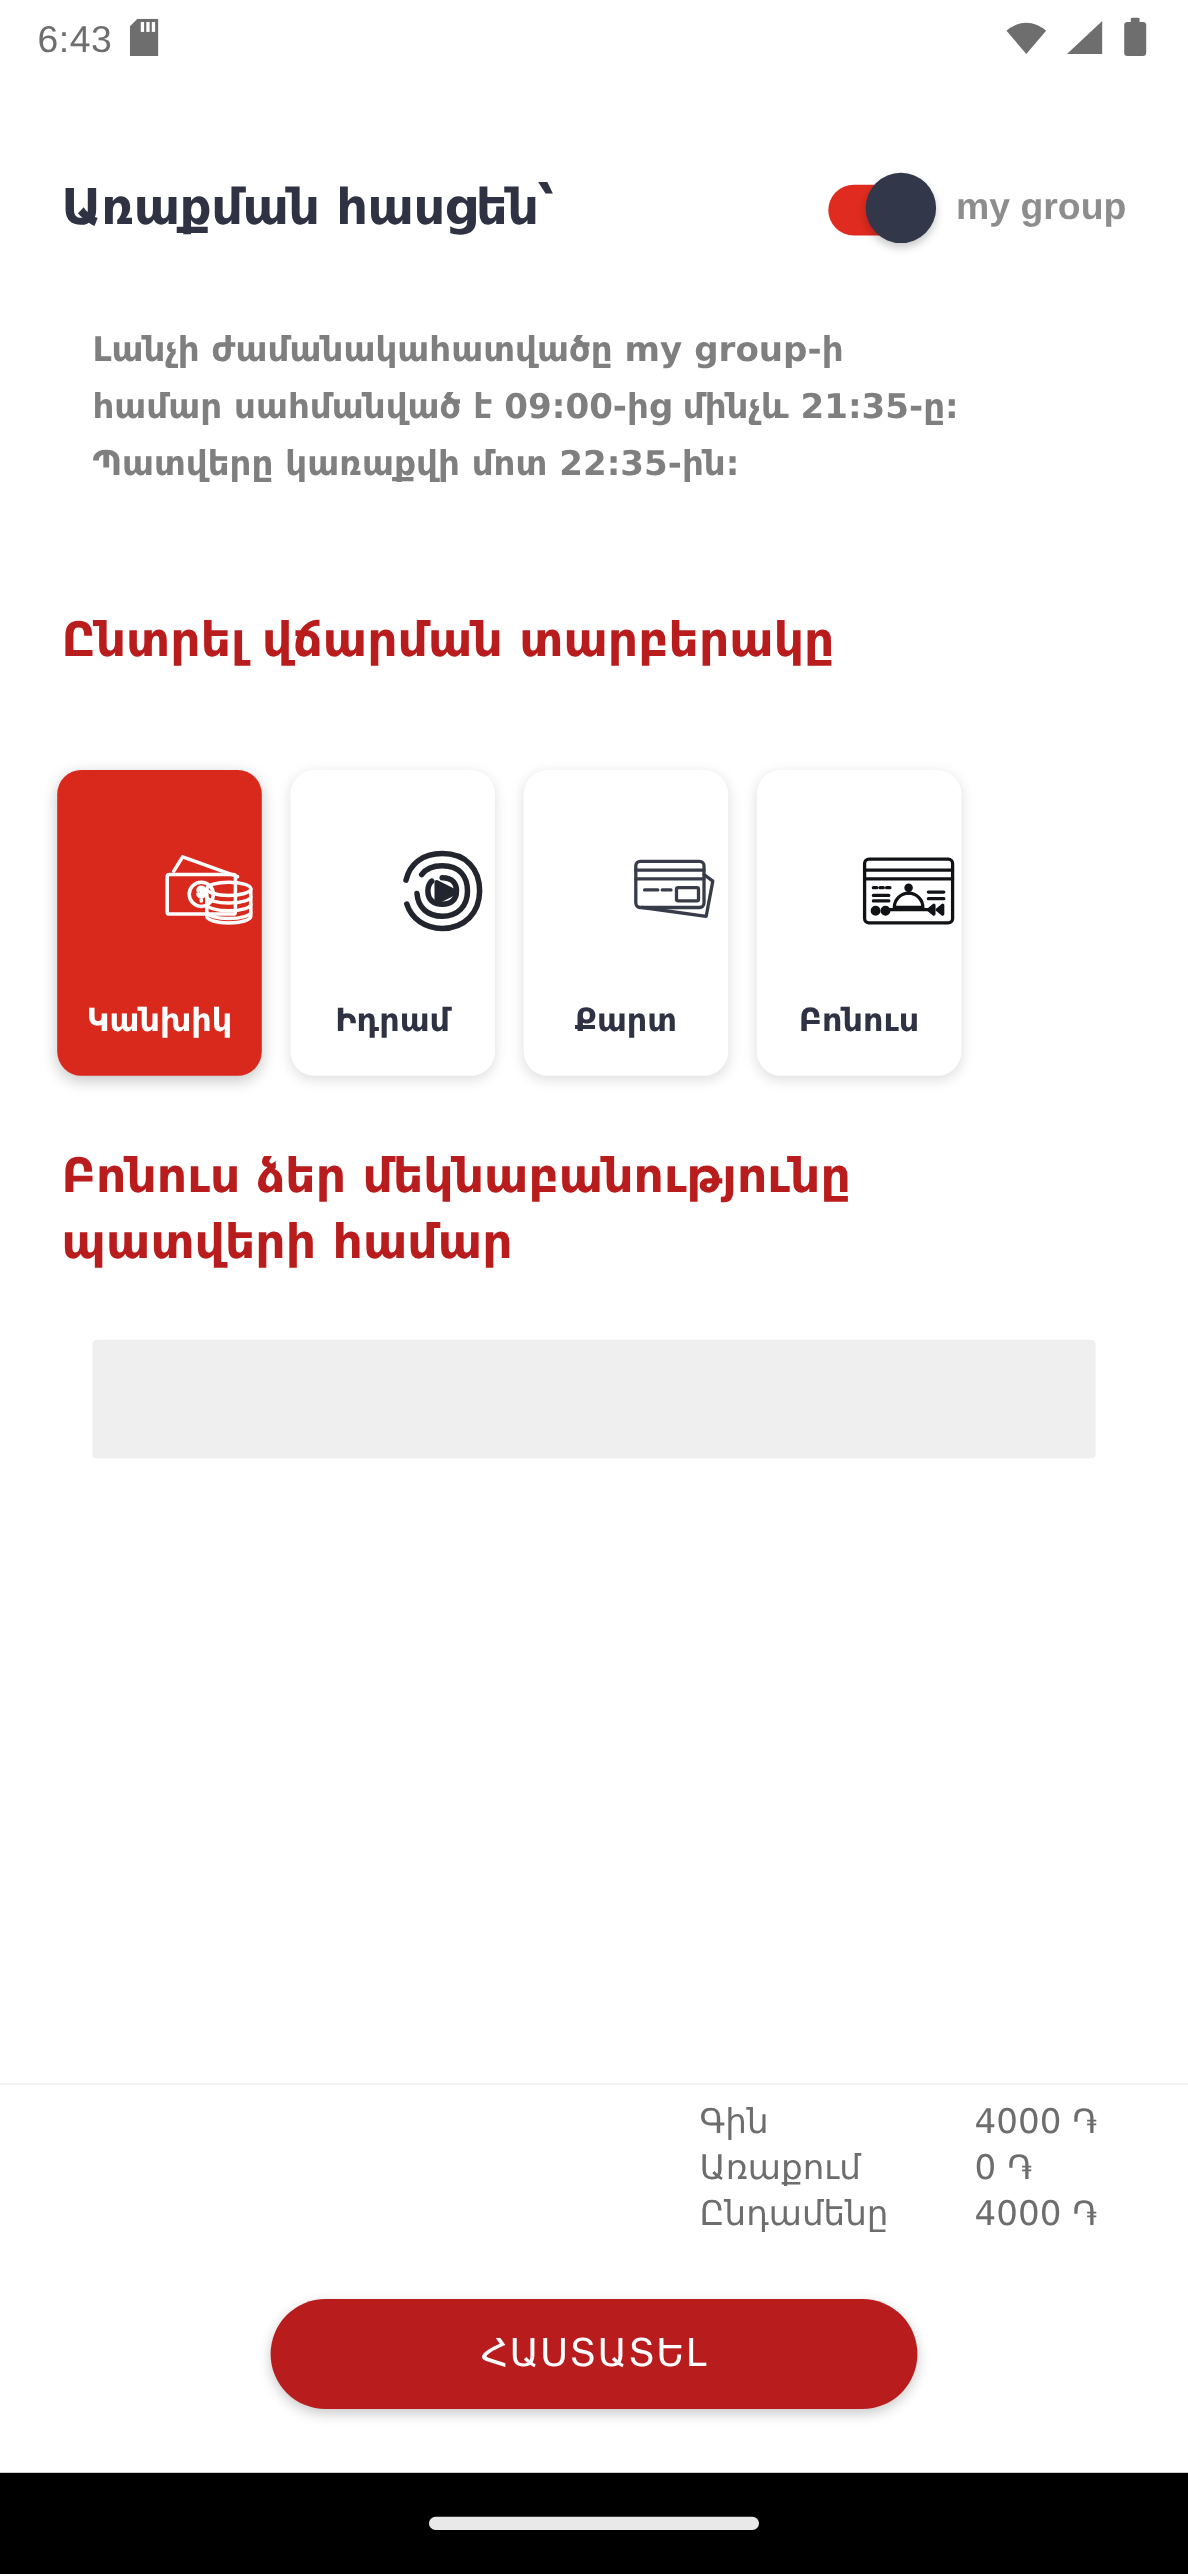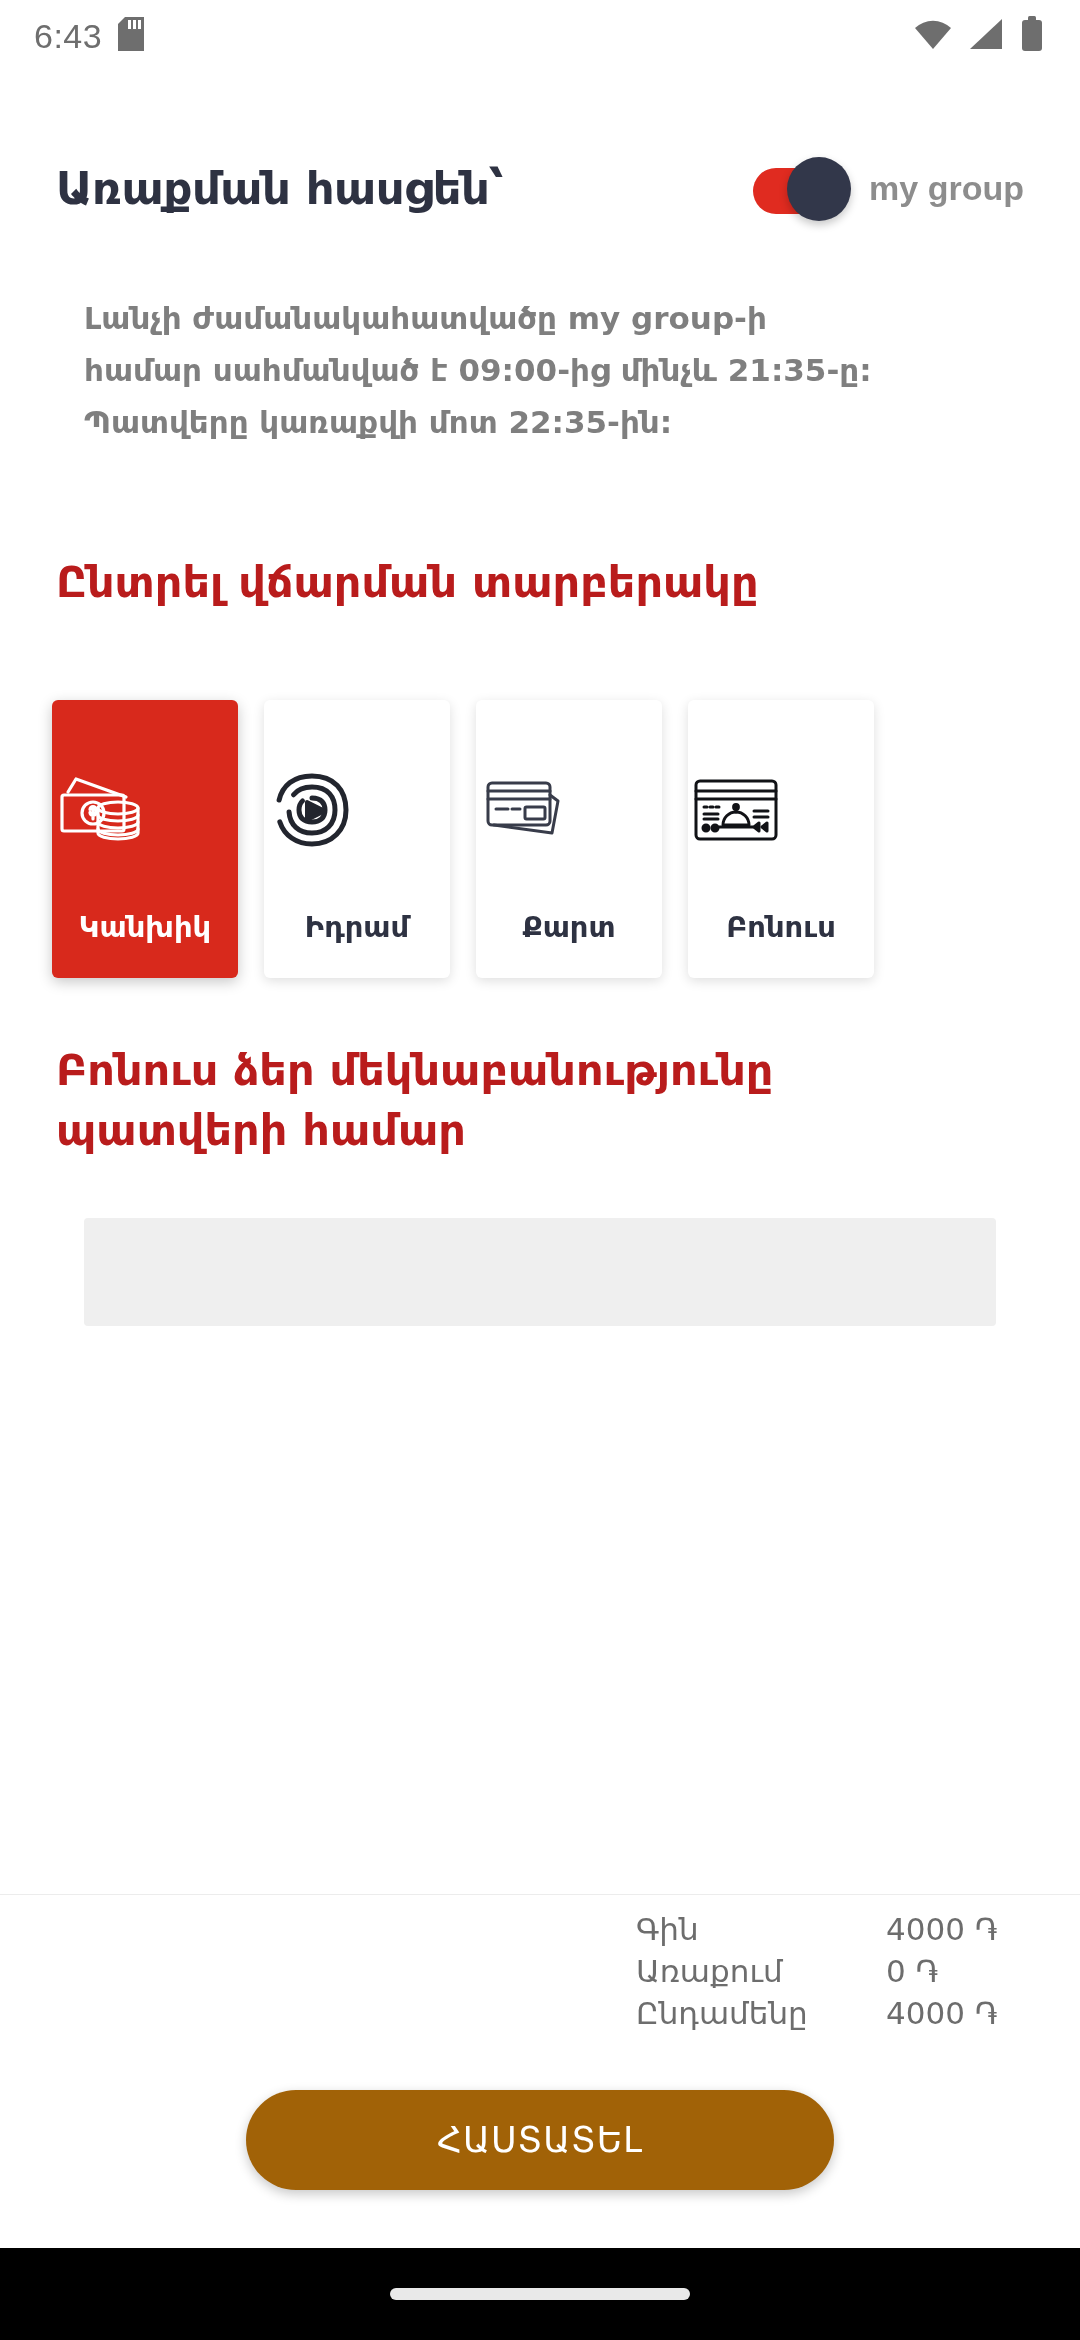--- a/index.html
+++ b/index.html
@@ -66,23 +66,23 @@
   }
   #payment-heading { top: 552px; }
   #comment-heading { top: 1040px; padding-right: 90px; }
 
   
   .pay-options {
     position: absolute; top: 700px; left: 0; width: 1080px;
     display: flex; padding: 0 52px; gap: 26px;
   }
   .pay-card {
-    width: 186px; height: 278px; border-radius: 6px;
+    width: 186px; height: 278px; border-radius: 22px;
     background: #ffffff; box-shadow: 0 3px 12px rgba(0,0,0,0.13);
-    display: flex; flex-direction: column; align-items: flex-start;
+    display: flex; flex-direction: column; align-items: flex-end;
     justify-content: flex-start; padding-top: 62px; position: relative;
   }
   .pay-card.selected { background: #d8291c; box-shadow: 0 4px 14px rgba(0,0,0,0.22); }
   .pay-icon { width: 96px; height: 96px; display: flex; align-items: center; justify-content: center; }
   .pay-label {
     position: absolute; bottom: 34px; left: 0; width: 100%; text-align: center;
     font-size: 29px; font-weight: 700; color: #2e3242;
     font-family: "DejaVu Sans", sans-serif;
   }
   .pay-card.selected .pay-label { color: #ffffff; }
@@ -109,21 +109,21 @@
     display: flex; width: 400px; justify-content: space-between;
     font-size: 31px; line-height: 42px; color: #6d6d6d;
     font-family: "DejaVu Sans", sans-serif;
   }
   .summary-row .s-val { min-width: 150px; }
 
   
   .confirm-btn {
     position: absolute; top: 2090px; left: 246px;
     width: 588px; height: 100px; border: none; border-radius: 50px;
-    background: #a16207; color: #ffffff;
+    background: #b91c1c; color: #ffffff;
     font-size: 35px; letter-spacing: 1px; font-weight: 400;
     box-shadow: 0 4px 12px rgba(0,0,0,0.22);
     font-family: "DejaVu Sans", sans-serif; cursor: pointer;
   }
 
   
   .navbar {
     position: absolute; bottom: 0; left: 0; width: 1080px; height: 92px;
     background: #000000; display: flex; align-items: center; justify-content: center;
   }

